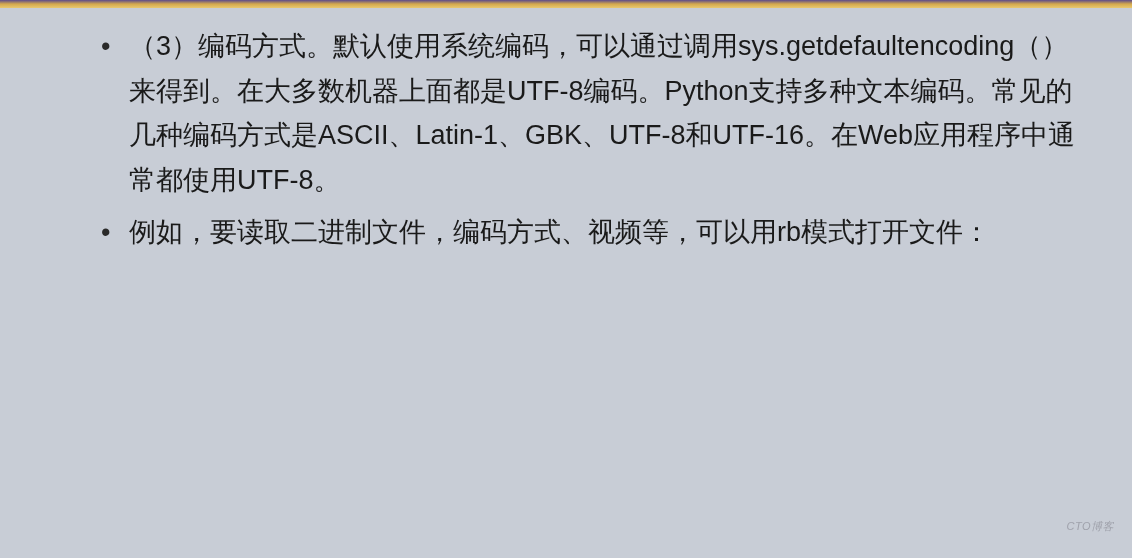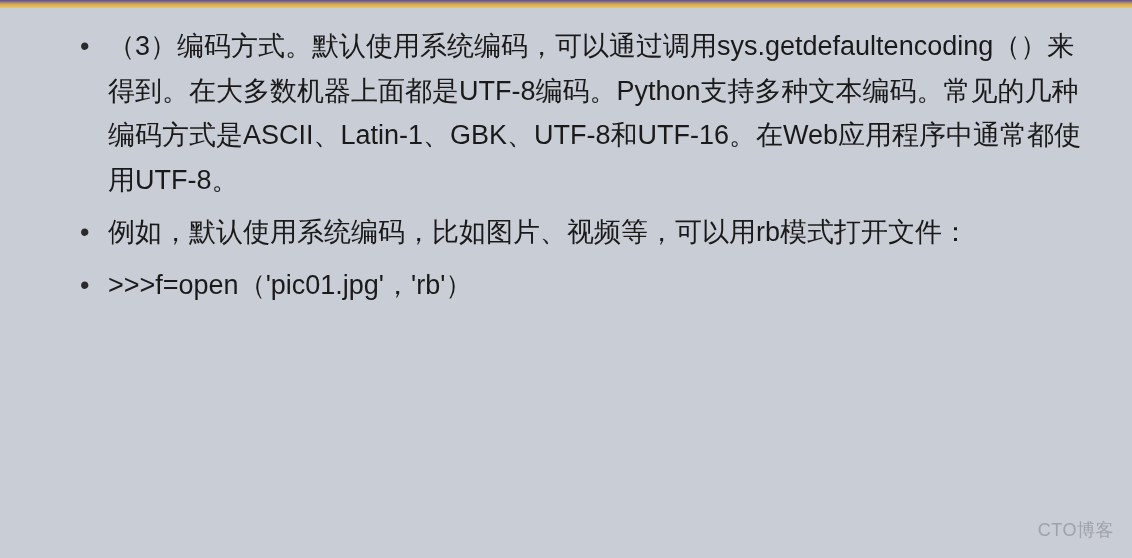--- a/index.html
+++ b/index.html
@@ -18,20 +18,21 @@
     .top-border {
       position: absolute;
       top: 0;
       left: 0;
       right: 0;
       height: 8px;
       background: linear-gradient(to bottom, #5b4a8c 0%, #d4a84c 50%, #e8c870 100%);
     }
     .content {
       padding: 24px 50px 20px 80px;
+      margin-left: 21px;
     }
     ul {
       list-style: none;
     }
     li {
       position: relative;
       font-size: 27px;
       line-height: 1.65;
       color: #1a1a1a;
       margin-bottom: 8px;
@@ -41,32 +42,32 @@
       content: "•";
       position: absolute;
       left: 0;
       top: 0;
       color: #2a2a2a;
       font-size: 27px;
     }
     .watermark {
       position: absolute;
       right: 18px;
-      bottom: 16px;
-      font-size: 18px;
+      bottom: 24px;
+      font-size: 11px;
       color: rgba(120, 120, 130, 0.5);
       letter-spacing: 0.5px;
+      font-style: italic;
     }
   </style>
 </head>
 <body>
 
 <div class="top-border"></div>
 
 <div class="content">
   <ul>
     <li>（3）编码方式。默认使用系统编码，可以通过调用sys.getdefaultencoding（）来得到。在大多数机器上面都是UTF-8编码。Python支持多种文本编码。常见的几种编码方式是ASCII、Latin-1、GBK、UTF-8和UTF-16。在Web应用程序中通常都使用UTF-8。</li>
-    <li>例如，默认使用系统编码，比如图片、视频等，可以用rb模式打开文件：</li>
-    <li>&gt;&gt;&gt;f=open（'pic01.jpg'，'rb'）</li>
+    <li>例如，要读取二进制文件，编码方式、视频等，可以用rb模式打开文件：</li>
   </ul>
 </div>
 
 <div class="watermark">CTO博客</div>
 
 </body></html>

